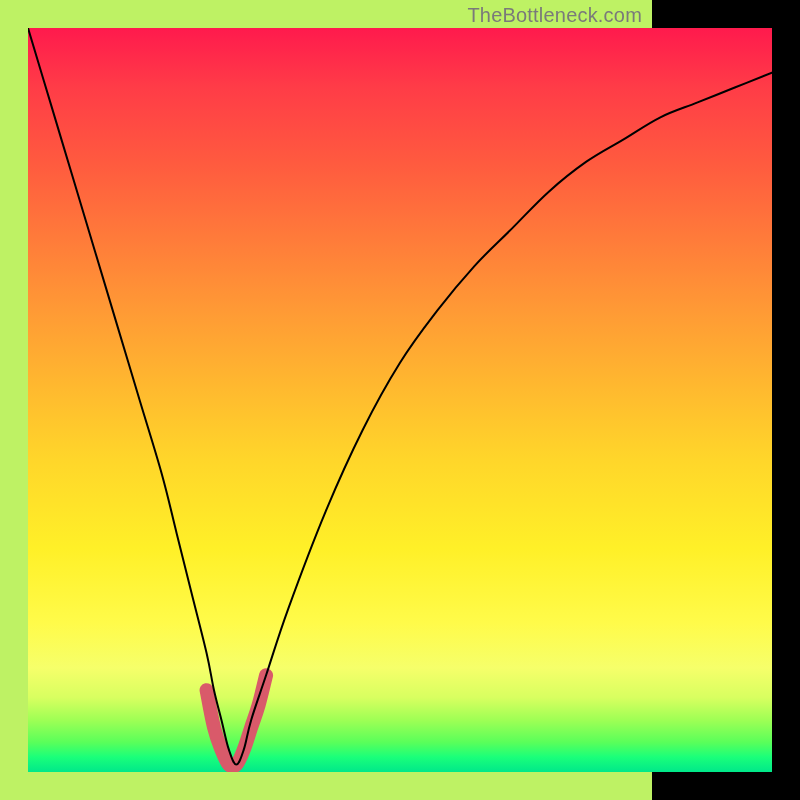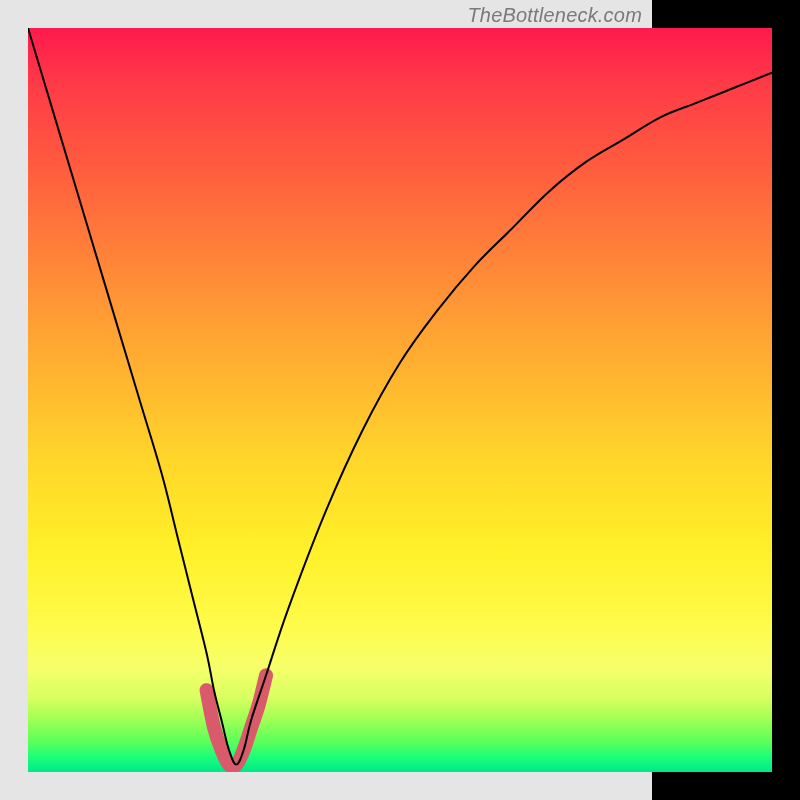--- a/index.html
+++ b/index.html
@@ -1,22 +1,21 @@
 <!DOCTYPE html>
 <html><head>
 <meta charset="utf-8">
 <style>
   * { margin: 0; padding: 0; box-sizing: border-box; }
   html, body { width: 800px; height: 800px; overflow: hidden; background: #000; }
   .frame {
     position: relative;
     width: 652px;
     height: 800px;
-    background: #e5e5e5;
-    font-style: italic;
+    background: #bef264;
   }
   .plot-area {
     position: absolute;
     left: 28px;
     top: 28px;
     width: 744px;
     height: 744px;
     overflow: hidden;
   }
   .gradient-bg {

